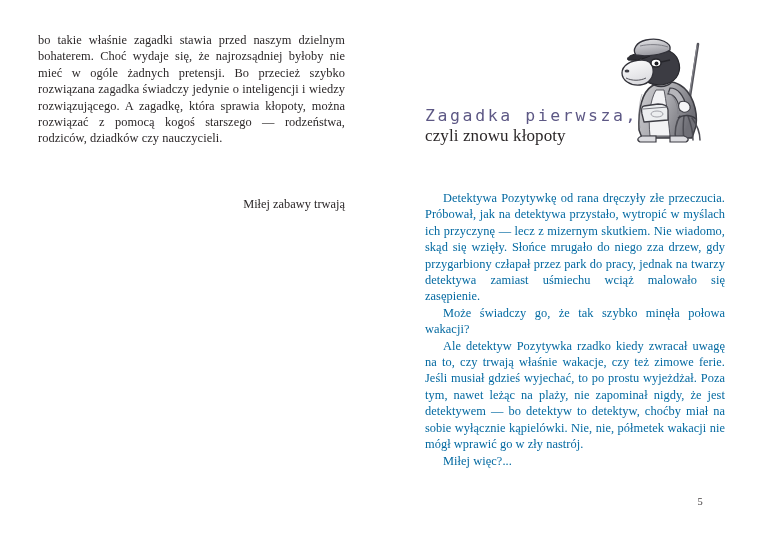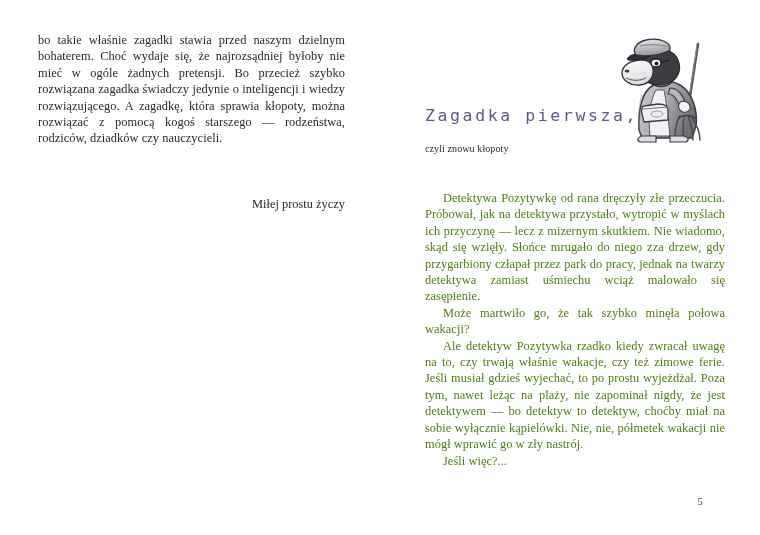--- a/index.html
+++ b/index.html
@@ -91,38 +91,38 @@
     font-family: "DejaVu Sans Mono", "Liberation Mono", monospace;
     font-size: 16.5px;
     letter-spacing: 2.6px;
     color: #5d5885;
     line-height: 20px;
     white-space: nowrap;
     font-weight: 400;
   }
   .chapter-sub {
     font-family: "Liberation Serif", "DejaVu Serif", serif;
-    font-size: 10px;
+    font-size: 17px;
     color: #2b2728;
     line-height: 17px;
-    margin-top: 14px;
+    margin-top: 1px;
     letter-spacing: 0.1px;
   }
 
   
   .right-text {
     position: absolute;
     left: 45px;   
     top: 182px;
     width: 300px;
     font-size: 12.4px;
     line-height: 16.4px;
     text-align: justify;
     text-justify: inter-word;
-    color: #4d7c0f;
+    color: #0369a1;
     letter-spacing: 0.05px;
   }
   .right-text p {
     margin: 0;
     text-indent: 18px;
   }
 
   .page-number {
     position: absolute;
     left: 300px;  
@@ -138,21 +138,21 @@
 
 <div class="spread">
 
   <div class="page-left">
 
     <div class="left-text">
       <p>bo takie właśnie zagadki stawia przed naszym dzielnym bohaterem. Choć wydaje się, że najrozsądniej byłoby nie mieć w ogóle żadnych pretensji. Bo przecież szybko rozwiązana zagadka świadczy jedynie o inteligencji i wiedzy rozwiązującego. A zagadkę, która sprawia kłopoty, można rozwiązać z pomocą kogoś starszego — rodzeństwa, rodziców, dziadków czy nauczycieli.</p>
     </div>
 
     <div class="signature">
-      <div class="sig-line1">Miłej prostu życzy</div>
+      <div class="sig-line1">Miłej zabawy trwają</div>
     </div>
 
   </div>
 
   <div class="page-right">
 
     <div class="illustration">
       <svg viewBox="0 0 118 118" xmlns="http://www.w3.org/2000/svg" aria-hidden="true">
         <defs>
           <linearGradient id="coatShade" x1="0" y1="0" x2="1" y2="0.4">
@@ -218,21 +218,21 @@
       </svg>
     </div>
 
     <div class="chapter-head">
       <div class="chapter-title">Zagadka pierwsza,</div>
       <div class="chapter-sub">czyli znowu kłopoty</div>
     </div>
 
     <div class="right-text">
       <p>Detektywa Pozytywkę od rana dręczyły złe przeczucia. Próbował, jak na detektywa przystało, wytropić w myślach ich przyczynę — lecz z mizernym skutkiem. Nie wiadomo, skąd się wzięły. Słońce mrugało do niego zza drzew, gdy przygarbiony człapał przez park do pracy, jednak na twarzy detektywa zamiast uśmiechu wciąż malowało się zasępienie.</p>
-      <p>Może martwiło go, że tak szybko minęła połowa wakacji?</p>
+      <p>Może świadczy go, że tak szybko minęła połowa wakacji?</p>
       <p>Ale detektyw Pozytywka rzadko kiedy zwracał uwagę na to, czy trwają właśnie wakacje, czy też zimowe ferie. Jeśli musiał gdzieś wyjechać, to po prostu wyjeżdżał. Poza tym, nawet leżąc na plaży, nie zapominał nigdy, że jest detektywem — bo detektyw to detektyw, choćby miał na sobie wyłącznie kąpielówki. Nie, nie, półmetek wakacji nie mógł wprawić go w zły nastrój.</p>
-      <p>Jeśli więc?...</p>
+      <p>Miłej więc?...</p>
     </div>
 
     <div class="page-number">5</div>
 
   </div>
 </div>
 
 </body></html>

